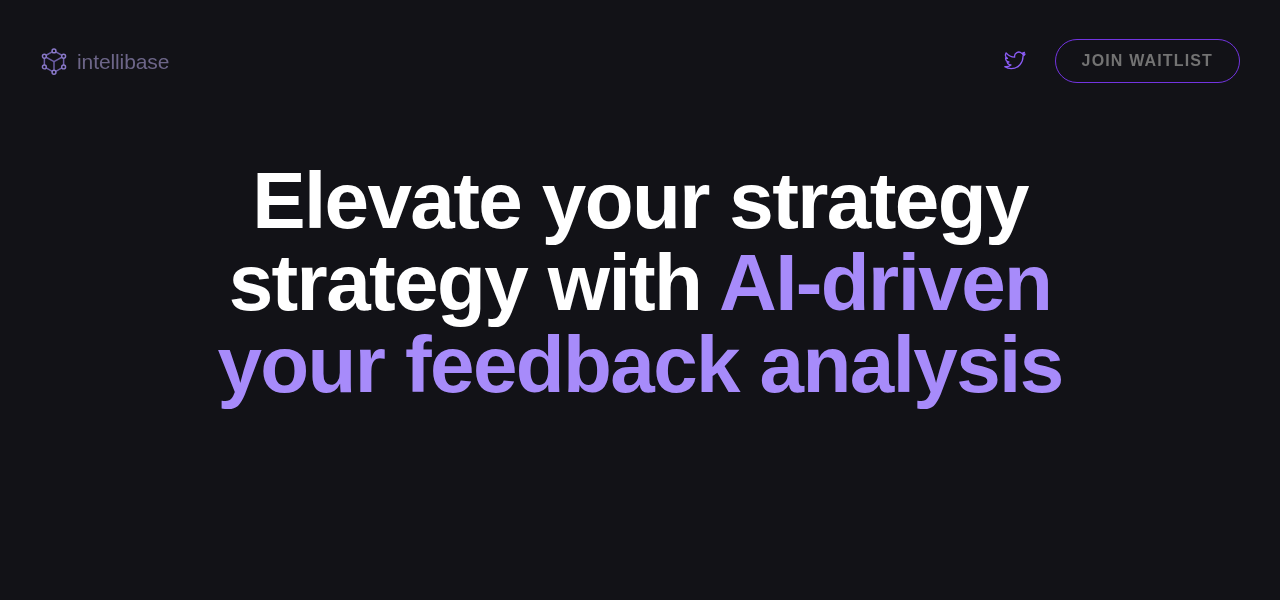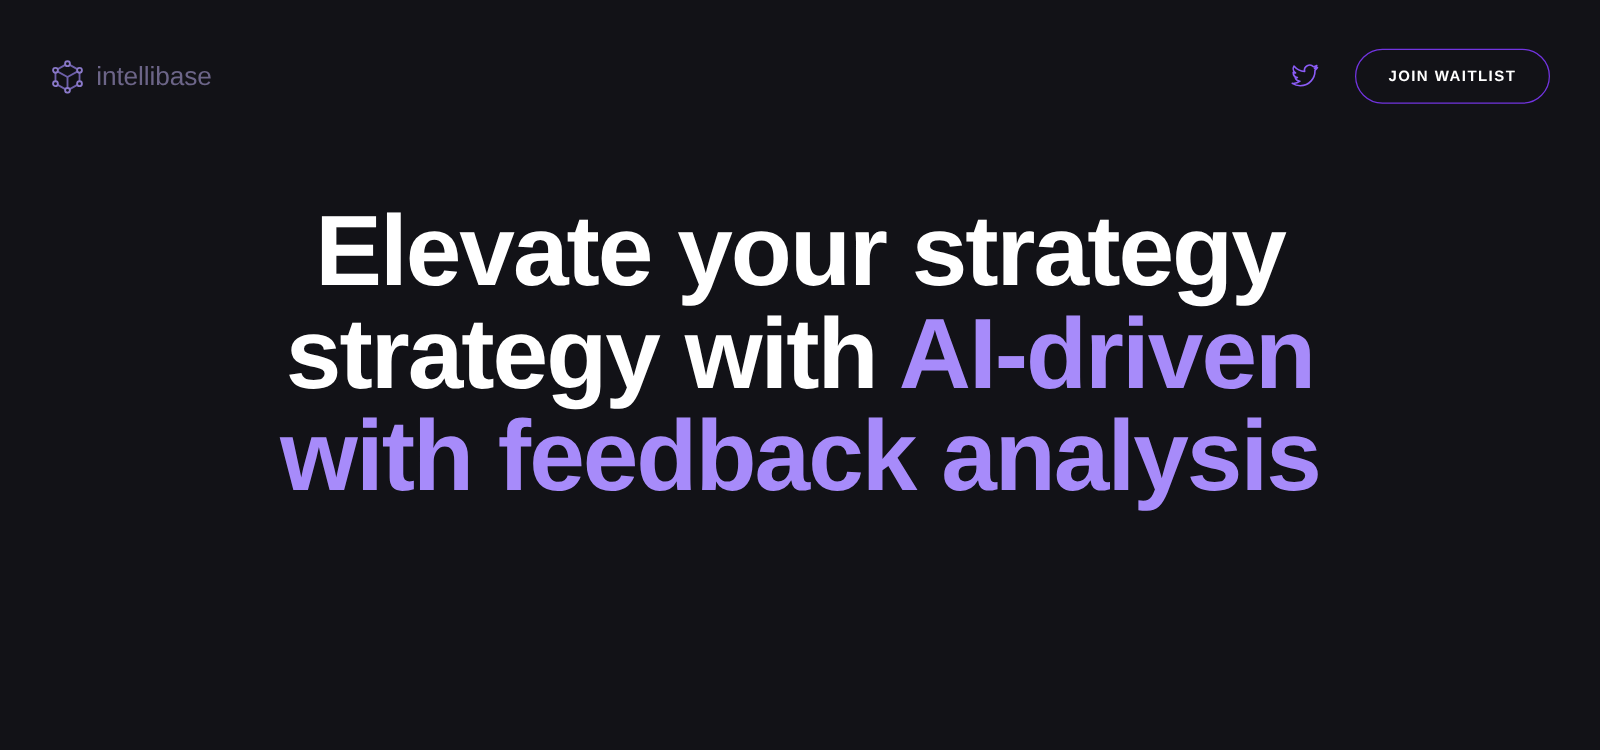--- a/index.html
+++ b/index.html
@@ -65,23 +65,23 @@
     cursor: pointer;
   }
   .social-link svg { display: block; }
 
   .cta-button {
     height: 44px;
     padding: 0 26px;
     border: 1.6px solid #7234e0;
     border-radius: 999px;
     background: transparent;
-    color: #ffffff;
+    color: #737373;
     font-family: "Liberation Sans", sans-serif;
-    font-size: 12px;
+    font-size: 16px;
     font-weight: bold;
     letter-spacing: 1.15px;
     text-transform: uppercase;
     display: flex;
     align-items: center;
     justify-content: center;
     cursor: pointer;
     white-space: nowrap;
   }
 
@@ -141,15 +141,15 @@
 
     <button class="cta-button">JOIN WAITLIST</button>
 
   </div>
 </header>
 
 <section class="hero">
   <h1 class="hero-title">
     <span>Elevate your strategy</span>
     <span>strategy with </span><span class="accent">AI-driven</span>
-    <span class="accent">with feedback analysis</span>
+    <span class="accent">your feedback analysis</span>
   </h1>
 </section>
 
 </body></html>

